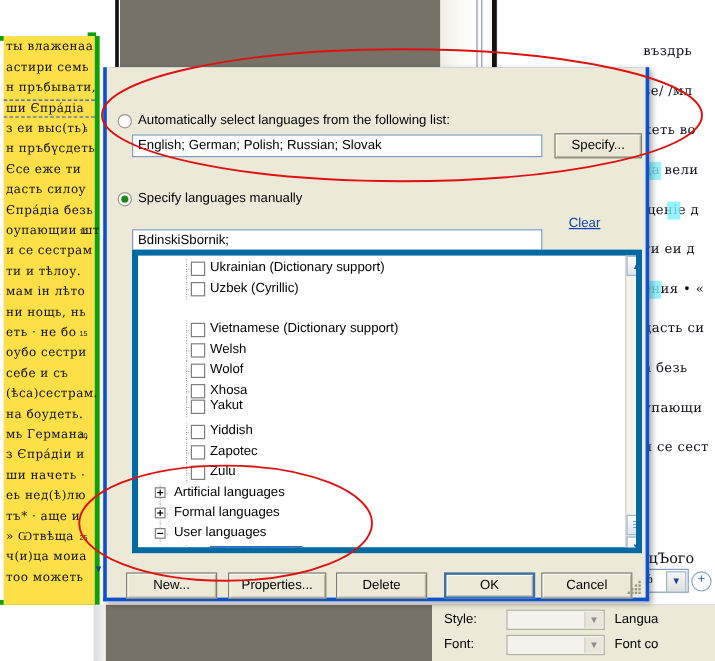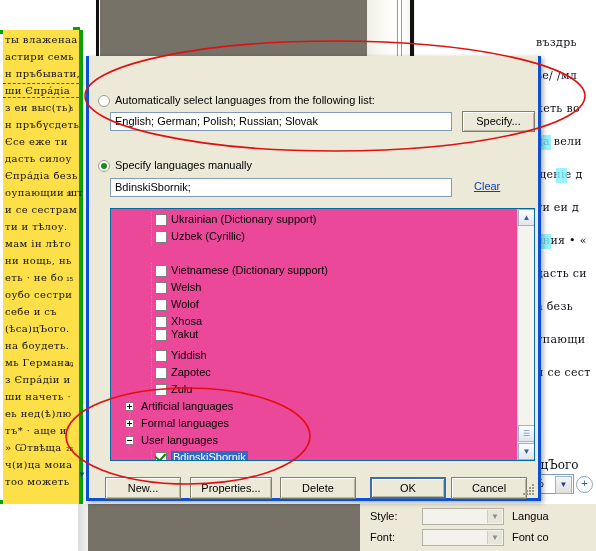--- a/index.html
+++ b/index.html
@@ -108,21 +108,21 @@
   .btn{
     position:absolute;background:#ece9d8;border:1px solid #7f7f6f;
     box-sizing:border-box;font-size:11px;color:#000;text-align:center;
     font-family:"Liberation Sans",sans-serif;
     box-shadow:inset 1px 1px 0 #fff, inset -1px -1px 0 #b9b6a6;
   }
   .btn.def{border:2px solid #3a6ea5;}
   #clear-link{position:absolute;font-size:11px;color:#0b3fb5;text-decoration:underline;}
 
   
-  #tree-box{position:absolute;background:#ec4899;border:1px solid #0369a1;box-sizing:border-box;overflow:hidden;}
+  #tree-box{position:absolute;background:#ffffff;border:5px solid #0369a1;box-sizing:border-box;overflow:hidden;}
   .trow{position:absolute;left:0;width:100%;height:17px;}
   .tlabel{position:absolute;font-size:11px;color:#000;white-space:nowrap;top:1px;}
   .tlabel.sel{background:#316ac5;color:#fff;padding:0 2px;}
   .cbox{position:absolute;top:2px;width:12px;height:12px;background:#fff;border:1px solid #7f7f7f;box-sizing:border-box;}
   .cbox.on::after{content:"";position:absolute;left:1px;top:-2px;width:5px;height:8px;
     border:solid #0a8a0a;border-width:0 2px 2px 0;transform:rotate(42deg);}
   .pmbox{position:absolute;top:3px;width:9px;height:9px;background:#fff;border:1px solid #808080;box-sizing:border-box;}
   .pmbox .h{position:absolute;left:1px;top:3px;width:5px;height:1px;background:#000;}
   .pmbox .v{position:absolute;left:3px;top:1px;width:1px;height:5px;background:#000;}
   .guide{position:absolute;width:1px;
@@ -178,21 +178,21 @@
         <div class="ms-line" style="top: 157px;">оупающии шт</div>
         <div class="ms-num" style="top: 161px;">10</div>
         <div class="ms-line" style="top: 174px;">и се сестрам</div>
         <div class="ms-line" style="top: 191px;">ти  и  тѣлоу.</div>
         <div class="ms-line" style="top: 208px;">мам ін лѣто</div>
         <div class="ms-line" style="top: 225px;">ни нощь,  нь</div>
         <div class="ms-line" style="top: 242px;">еть ·  не  бо</div>
         <div class="ms-num" style="top: 246px;">15</div>
         <div class="ms-line" style="top: 259px;">оубо  сестри</div>
         <div class="ms-line" style="top: 276px;">себе  и  съ</div>
-        <div class="ms-line" style="top: 293px;">(ѣса)цЪого.</div>
+        <div class="ms-line" style="top: 293px;">(ѣса)сестрам.</div>
         <div class="ms-line" style="top: 310px;">на  боудеть.</div>
         <div class="ms-line" style="top: 327px;">мь Германа,</div>
         <div class="ms-num" style="top: 331px;">20</div>
         <div class="ms-line" style="top: 344px;">з Єпра́діи и</div>
         <div class="ms-line" style="top: 361px;">ши начеть ·</div>
         <div class="ms-line" style="top: 378px;">еь нед(ѣ)лю</div>
         <div class="ms-line" style="top: 395px;">тъ* ·  аще и</div>
         <div class="ms-line" style="top: 412px;">» Ѡтвѣща</div>
         <div class="ms-num" style="top: 416px;">25</div>
         <div class="ms-line" style="top: 429px;">ч(и)ца  моиа</div>
@@ -261,21 +261,21 @@
     <div class="lbl" style="left:26px;top:38px;">Automatically select languages from the following list:</div>
 
     <div class="txtbox" style="left:21px;top:56px;width:342px;height:19px;">
       <span>English; German; Polish; Russian; Slovak</span>
     </div>
     <div class="btn" style="left:373px;top:55px;width:73px;height:21px;line-height:19px;">Specify...</div>
 
     <div class="radio on" style="left:9px;top:104px;"></div>
     <div class="lbl" style="left:26px;top:103px;">Specify languages manually</div>
 
-    <div class="txtbox" style="left:21px;top:122px;width:342px;height:19px;">
+    <div class="txtbox" style="left:21px;top:135px;width:342px;height:19px;">
       <span>BdinskiSbornik;</span>
     </div>
     <div id="clear-link" style="left:385px;top:124px;">Clear</div>
 
     <div id="tree-box" style="left:21px;top:152px;width:425px;height:253px;">
       <div id="tree-rows" style="position:absolute;left:0;top:0;width:406px;height:253px;overflow:hidden;">
           <div class="trow" style="top: 3px;">
             <div class="guide" style="left: 40px; top: 0px; height: 17px;"></div>
             <div class="guideh" style="left: 40px; top: 8px; width: 8px;"></div>
             <div class="cbox" style="left: 44px;"></div>

